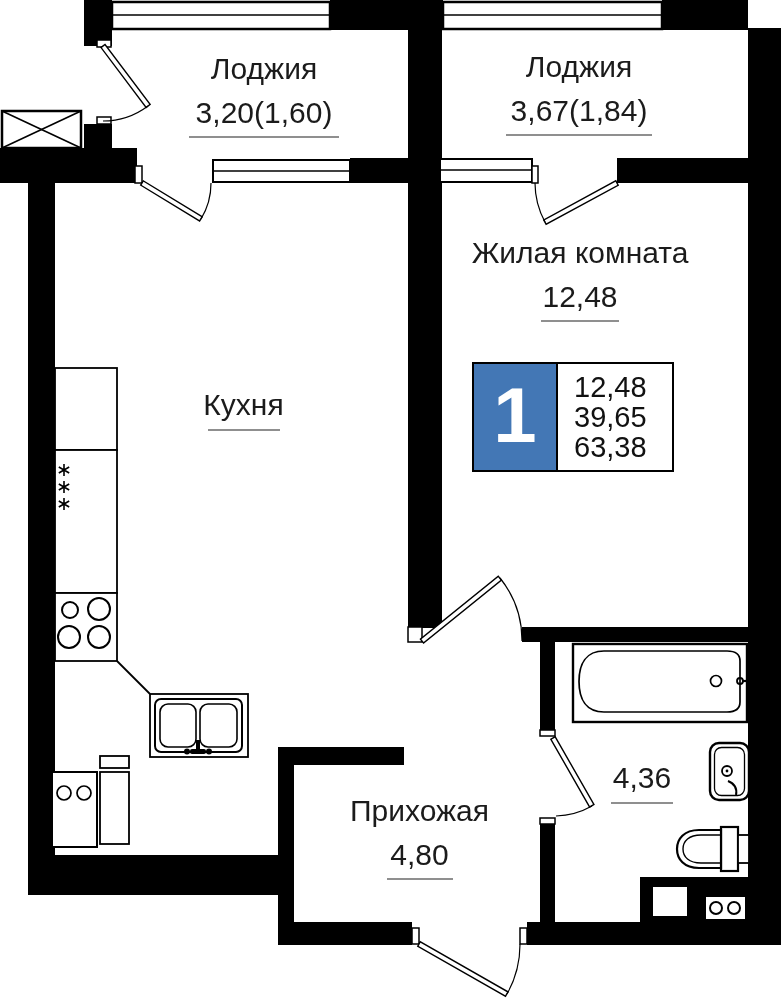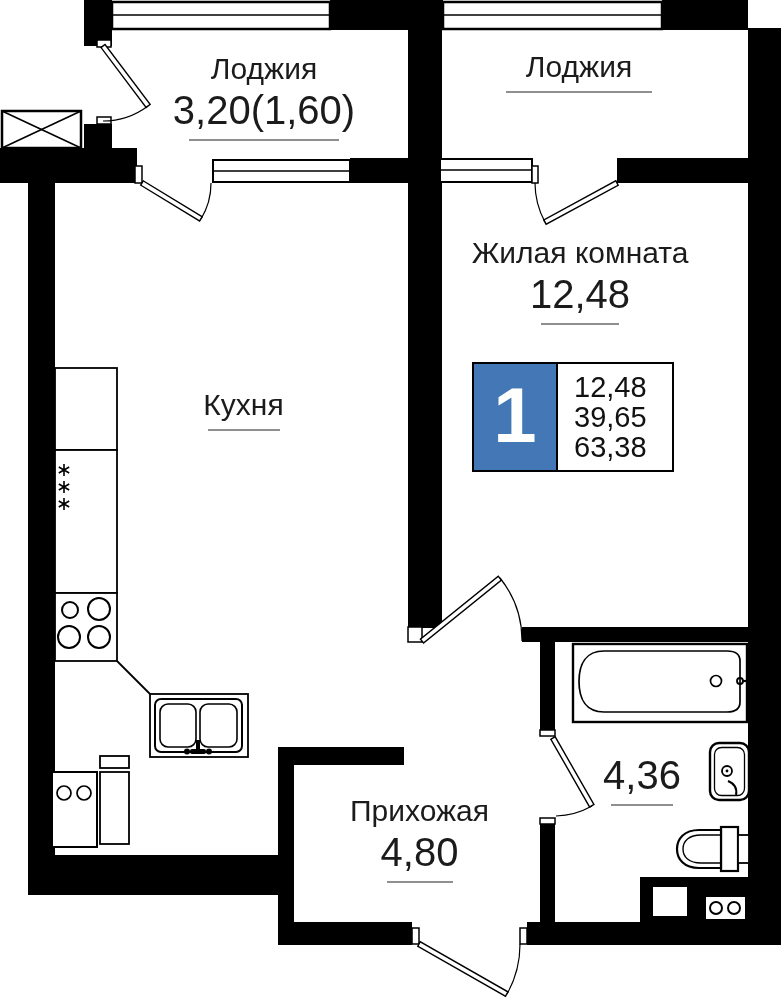--- a/index.html
+++ b/index.html
@@ -3,21 +3,21 @@
 <meta charset="utf-8">
 <style>
   html,body{margin:0;padding:0;background:#ffffff;}
   #plan{
     position:relative;width:781px;height:1000px;background:#ffffff;overflow:hidden;
     font-family:"Liberation Sans","DejaVu Sans",sans-serif;color:#1b1b1b;
   }
   #plan svg{position:absolute;left:0;top:0;}
   .room-label{position:absolute;text-align:center;line-height:1.15;}
   .room-label .rname{font-size:30px;}
-  .room-label .rarea{font-size:40px;}
+  .room-label .rarea{font-size:30px;margin-top:9px;}
   .room-label .uline{height:2px;background:#8f8f8f;margin:6px auto 0 auto;}
   #badge{
     position:absolute;left:472px;top:362px;width:202px;height:110px;
     border:2px solid #000;box-sizing:border-box;display:flex;background:#fff;
   }
   #badge .bnum{
     width:84px;background:#4377b5;border-right:2px solid #000;color:#fff;
     display:flex;align-items:center;justify-content:center;
     font-size:78px;font-weight:bold;line-height:1;padding-bottom:4px;box-sizing:border-box;
   }
@@ -180,20 +180,21 @@
 </svg>
 
   <div class="room-label" style="left:158px;top:52px;width:212px;">
     <div class="rname">Лоджия</div>
     <div class="rarea">3,20(1,60)</div>
     <div class="uline" style="width:150px;"></div>
   </div>
 
   <div class="room-label" style="left:473px;top:50px;width:212px;">
     <div class="rname">Лоджия</div>
+    <div class="rarea">3,67(1,84)</div>
     <div class="uline" style="width:146px;"></div>
   </div>
 
   <div class="room-label" style="left:430px;top:236px;width:300px;">
     <div class="rname">Жилая комната</div>
     <div class="rarea">12,48</div>
     <div class="uline" style="width:78px;"></div>
   </div>
 
   <div class="room-label" style="left:156px;top:388px;width:175px;">

